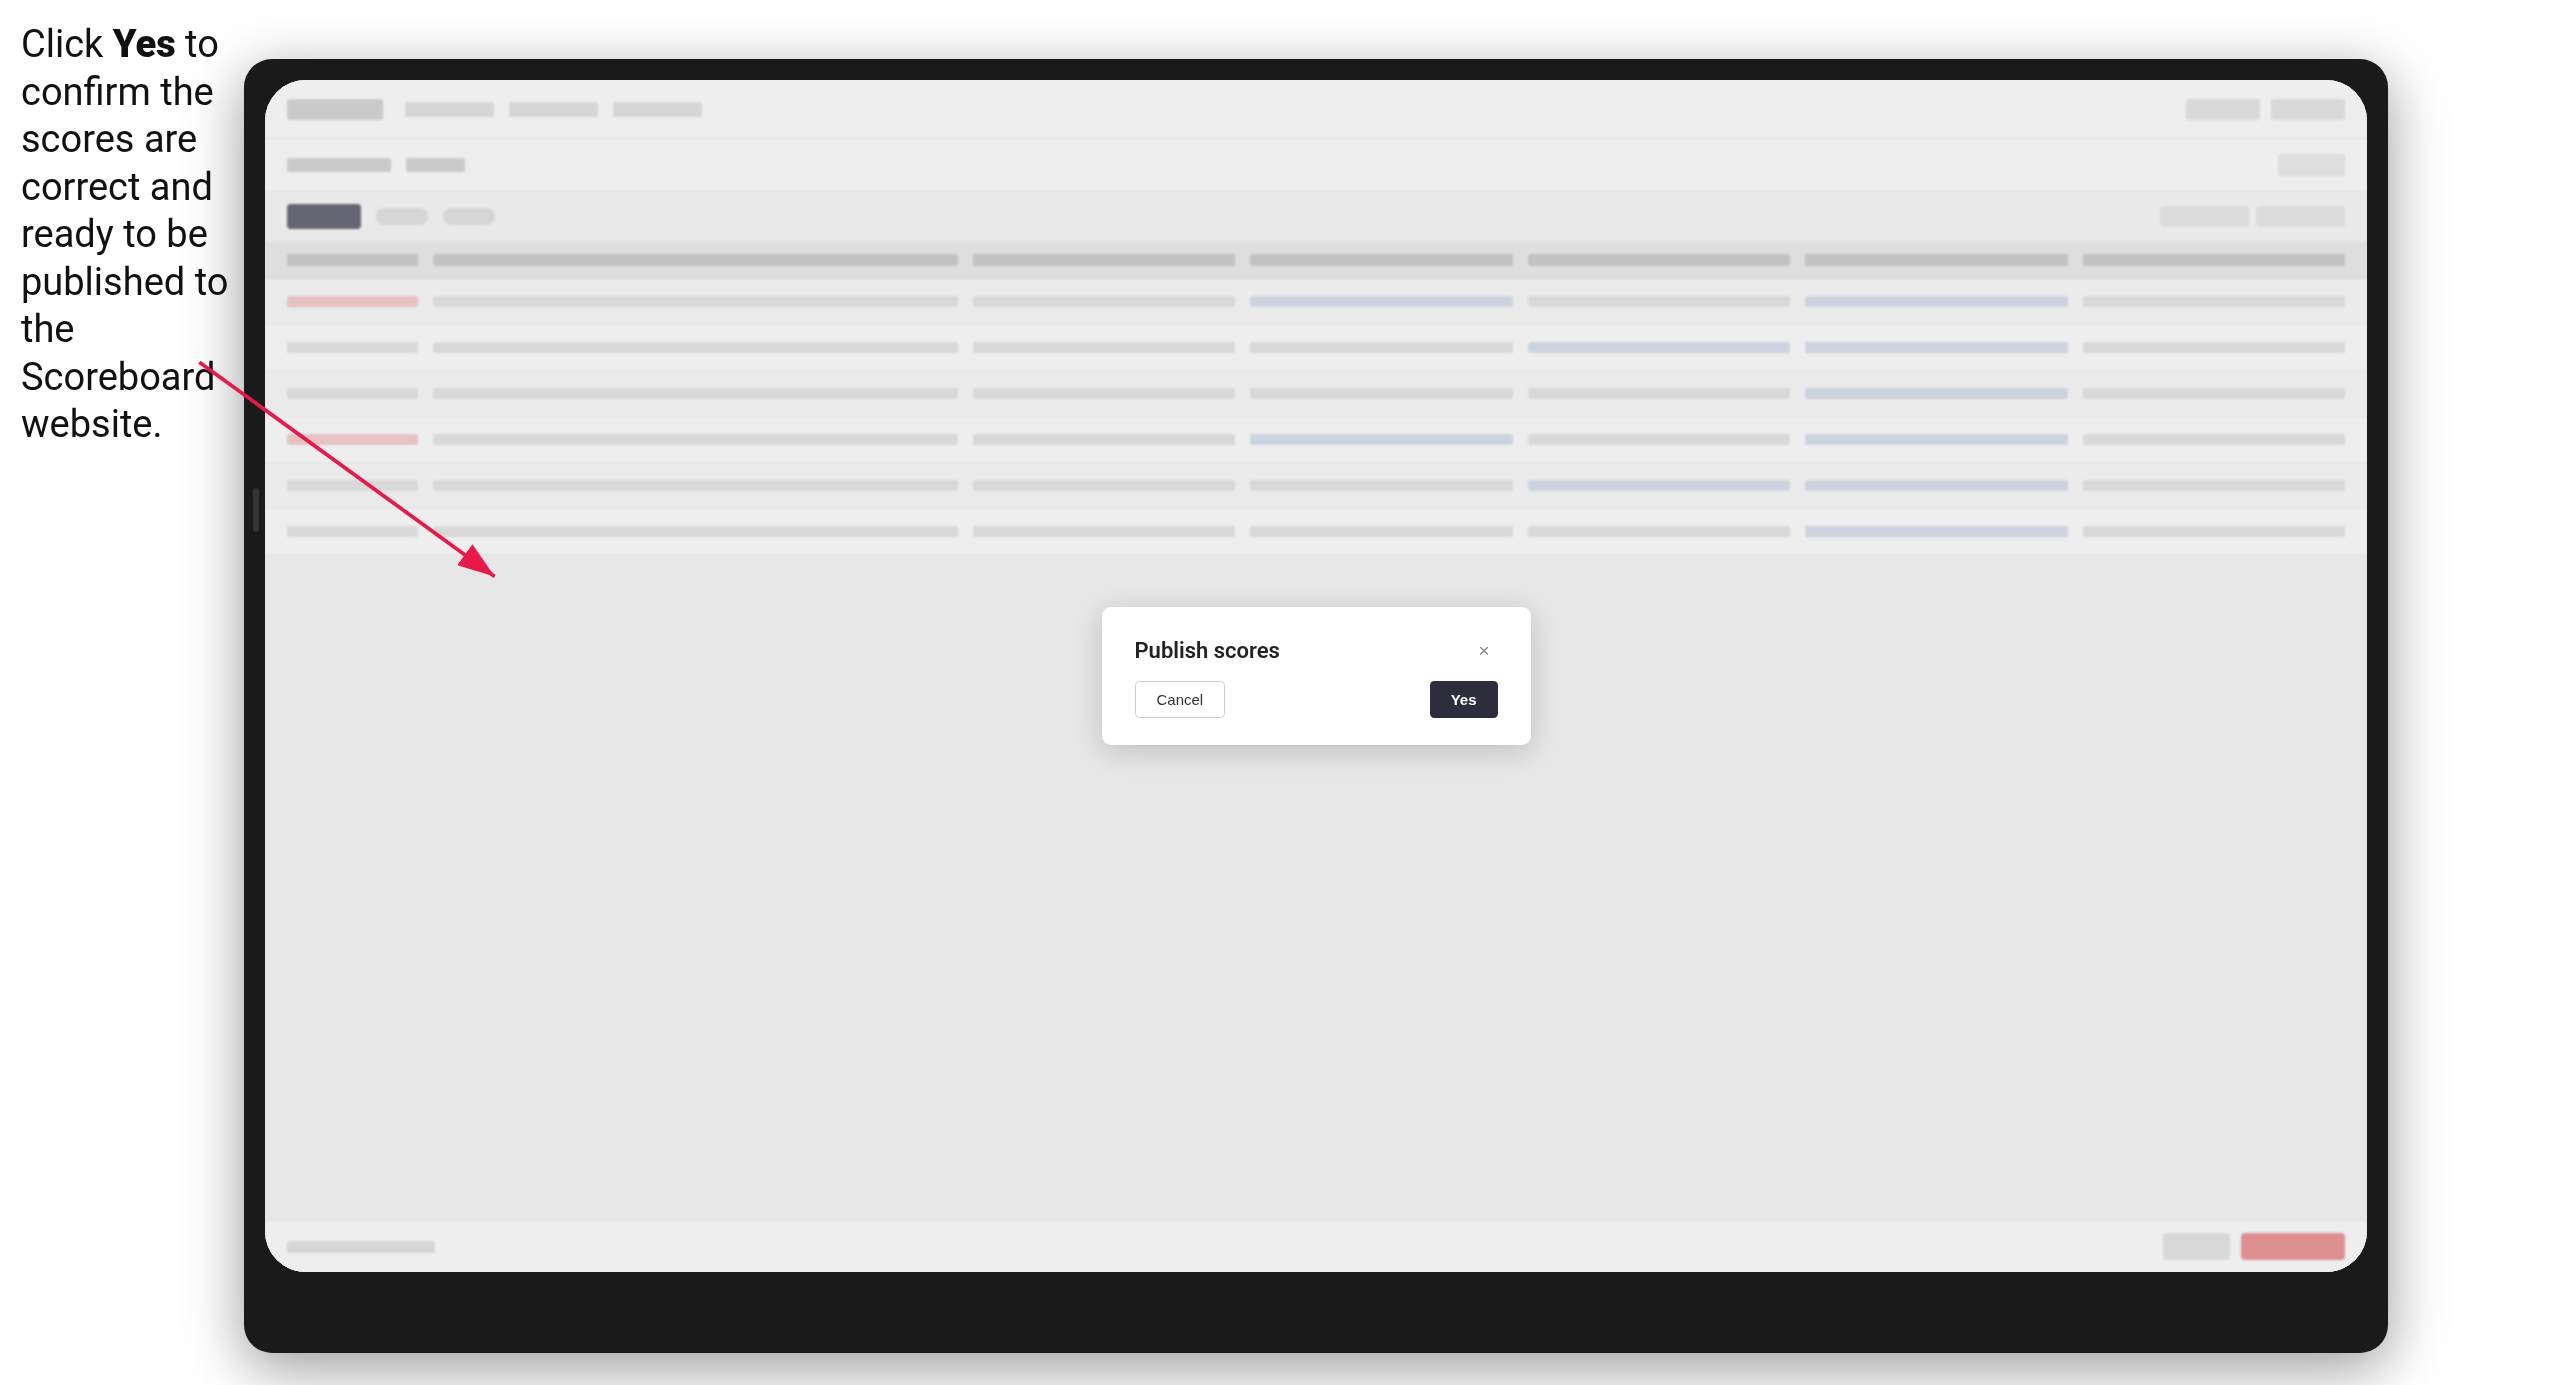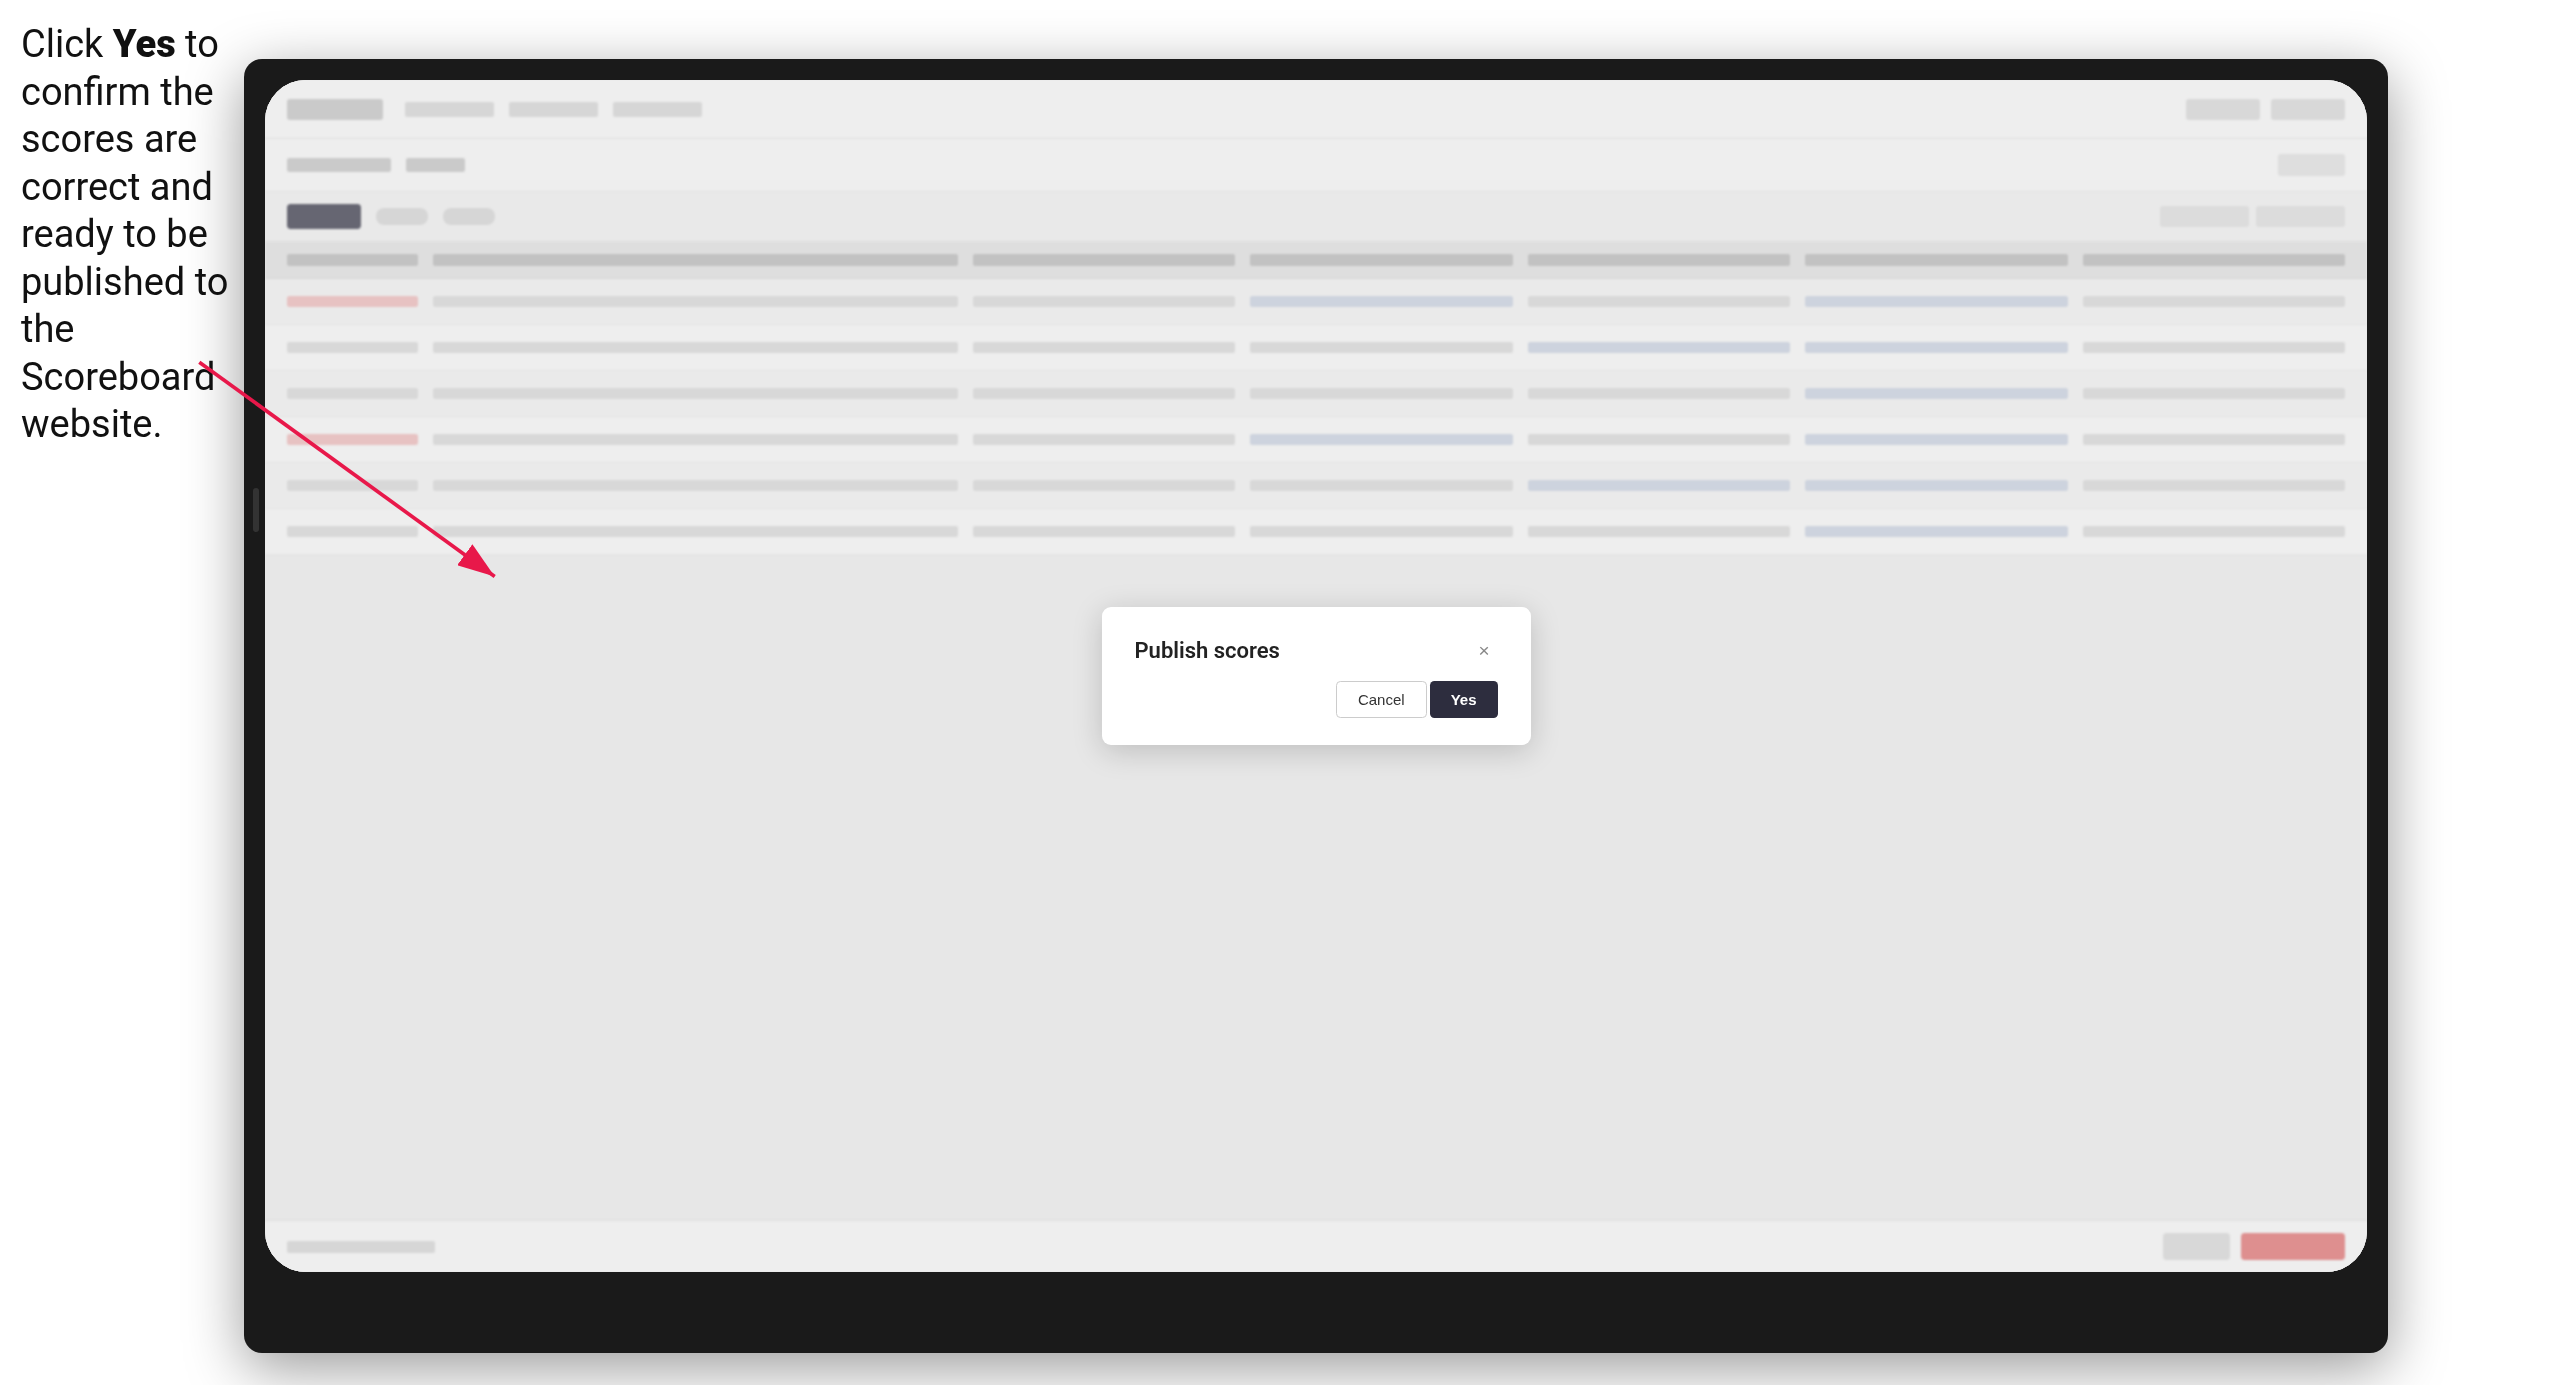--- a/index.html
+++ b/index.html
@@ -27,21 +27,21 @@
     }
 
     
     .tablet-outer {
       position: absolute;
       left: 244px;
       top: 59px;
       width: 2144px;
       height: 1294px;
       background: #1a1a1a;
-      border-radius: 18px;
+      border-radius: 28px;
       box-shadow: 0 15px 59px rgba(0,0,0,0.4);
     }
 
     .tablet-inner {
       position: absolute;
       left: 21px;
       top: 21px;
       right: 21px;
       bottom: 81px;
       background: #f0f0f0;
@@ -323,21 +323,21 @@
 
     .modal-body {
       font-size: 16.3px;
       color: #444444;
       margin-bottom: 27px;
       line-height: 1.4;
     }
 
     .modal-footer {
       display: flex;
-      justify-content: flex-end;
+      justify-content: space-between;
       gap: 3px;
     }
 
     .btn-cancel {
       padding: 9px 21px;
       border: 0.7px solid #cccccc;
       background: #ffffff;
       border-radius: 4.4px;
       font-size: 15px;
       color: #333333;

